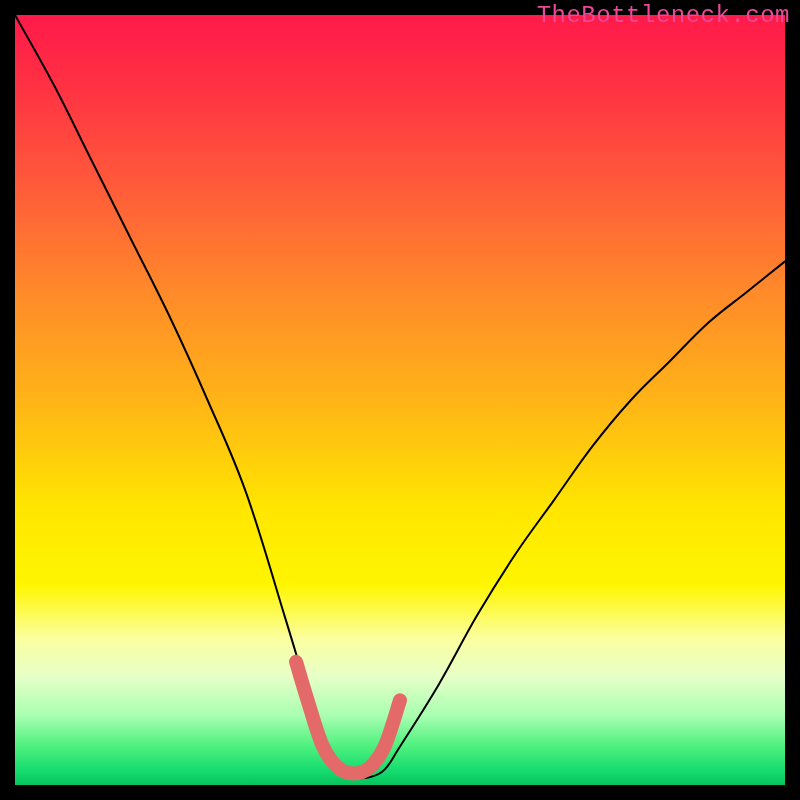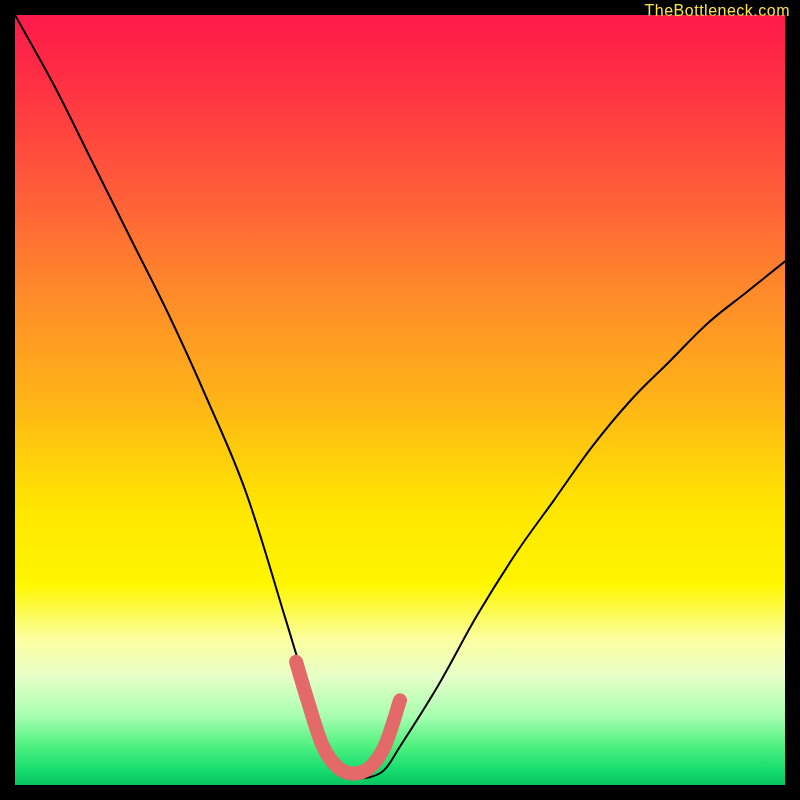--- a/index.html
+++ b/index.html
@@ -36,23 +36,23 @@
       #e6ffc8 86%,
       #a8ffb0 91%,
       #4df07e 95%,
       #17dd6f 98%,
       #06c45d 100%);
   }
   .watermark {
     position: absolute;
     top: 2px;
     right: 10px;
-    font-family: Liberation Sans, sans-serif;
-    font-size: 16px;
-    color: #fde047;
+    font-family: Liberation Mono, monospace;
+    font-size: 24px;
+    color: #ec4899;
     letter-spacing: 0.5px;
     pointer-events: none;
     user-select: none;
   }
   svg.curve {
     position: absolute;
     left: 0;
     top: 0;
     width: 770px;
     height: 770px;

